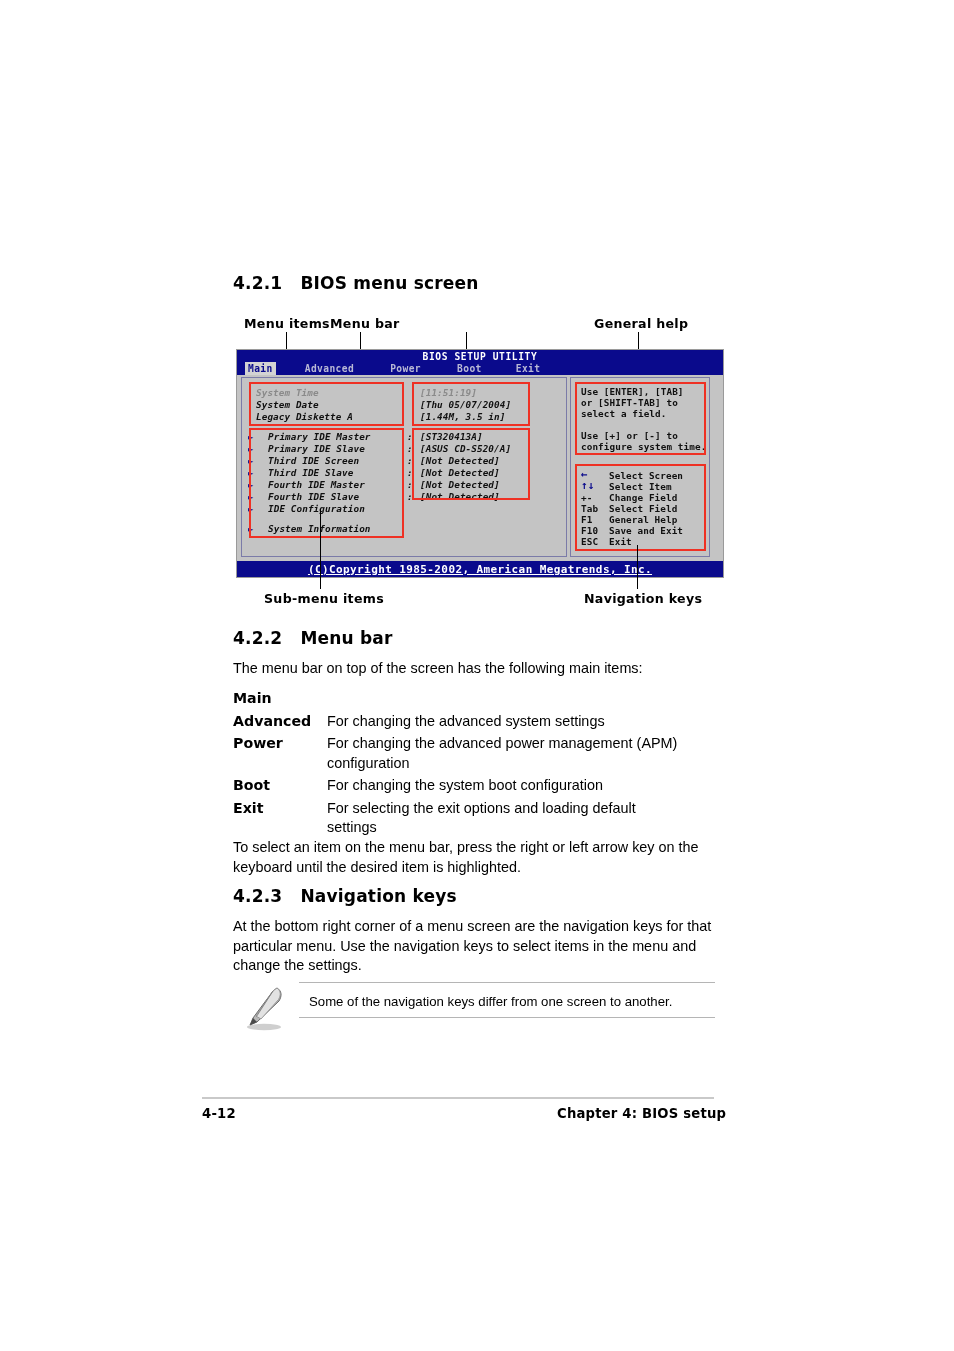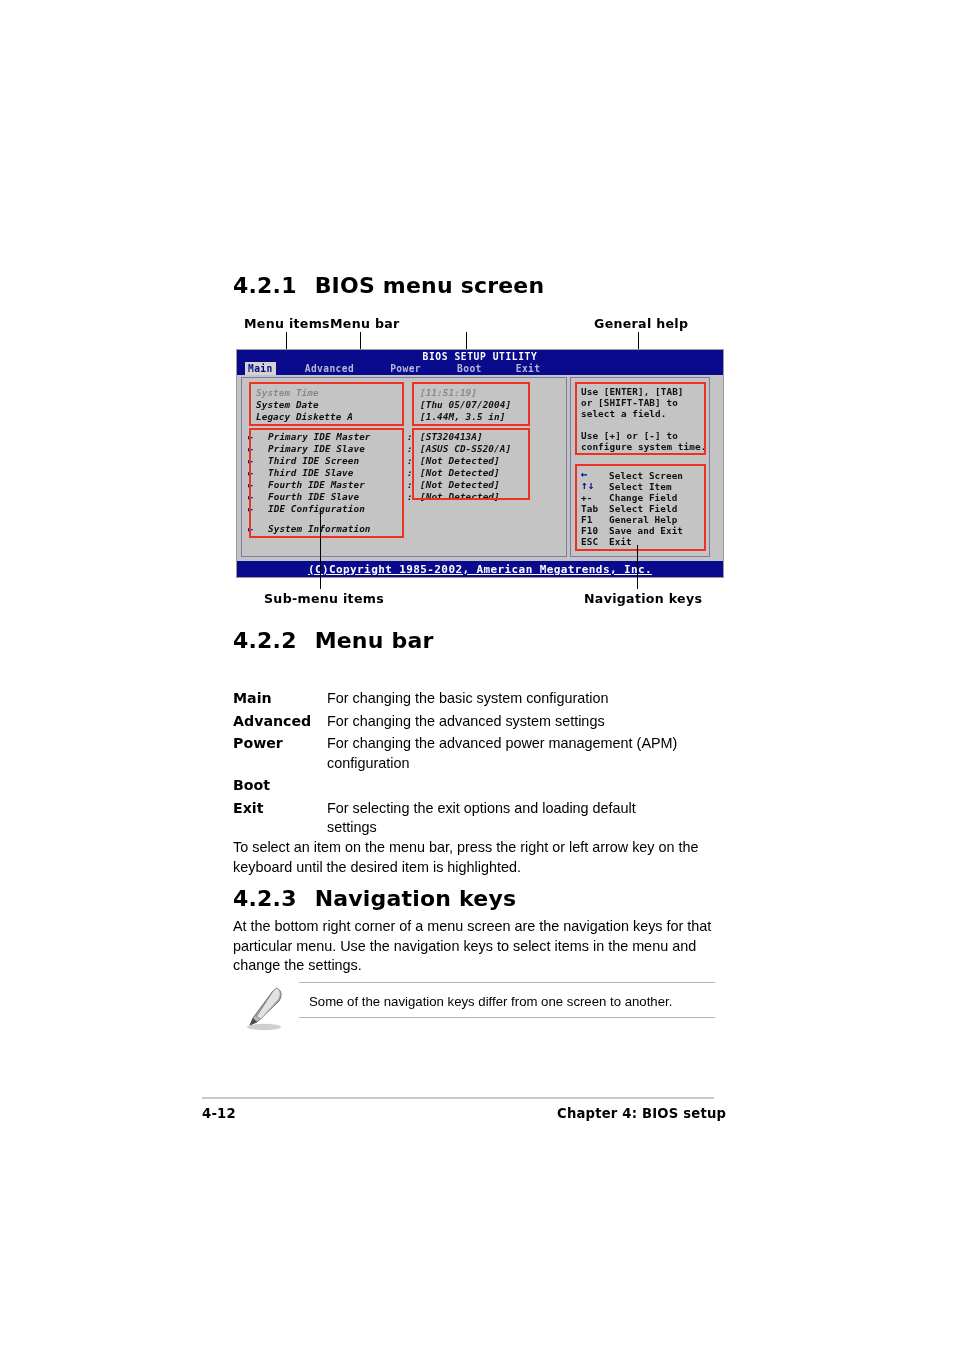--- a/index.html
+++ b/index.html
@@ -20,21 +20,21 @@
     left: 0; top: 0;
     width: 954px;
     height: 1351px;
   }
 
   
   .sec-heading {
     position: absolute;
     font-family: "DejaVu Sans", sans-serif;
     font-weight: bold;
-    font-size: 22px;
+    font-size: 17px;
     letter-spacing: 0.2px;
     white-space: nowrap;
     color: #000;
   }
   .sec-num { display: inline-block; }
   .sec-title { display: inline-block; margin-left: 18px; }
 
   
   .body-text {
     position: absolute;
@@ -368,36 +368,37 @@
   <div class="callout-line" style="left:320px; top:509px; height:80px;"></div>
   <div class="callout-line" style="left:637px; top:545px; height:44px;"></div>
 
   <div class="callout-label" style="left:264px; top:591px;">Sub-menu items</div>
   <div class="callout-label" style="left:584px; top:591px;">Navigation keys</div>
 
   <div class="sec-heading" style="left:233px; top:628px;">
     <span class="sec-num">4.2.2</span><span class="sec-title">Menu bar</span>
   </div>
 
+  <div class="body-text" style="left:233px; top:659px; width:490px;">The menu bar on top of the screen has the following main items:</div>
 
   <div class="deflist" style="left:233px; top:689px; width:490px;">
     <div class="defrow">
       <div class="defterm">Main</div>
-      <div class="defdesc">For changing the basic system configuration</div>
     </div>
     <div class="defrow">
       <div class="defterm">Advanced</div>
       <div class="defdesc">For changing the advanced system settings</div>
     </div>
     <div class="defrow">
       <div class="defterm">Power</div>
       <div class="defdesc" style="max-width:355px;">For changing the advanced power management (APM) configuration</div>
     </div>
     <div class="defrow">
       <div class="defterm">Boot</div>
+      <div class="defdesc">For changing the system boot configuration</div>
     </div>
     <div class="defrow">
       <div class="defterm">Exit</div>
       <div class="defdesc" style="max-width:322px;">For selecting the exit options and loading default settings</div>
     </div>
   </div>
 
   <div class="body-text" style="left:233px; top:838px; width:486px;">To select an item on the menu bar, press the right or left arrow key on the keyboard until the desired item is highlighted.</div>
 
   <div class="sec-heading" style="left:233px; top:886px;">

